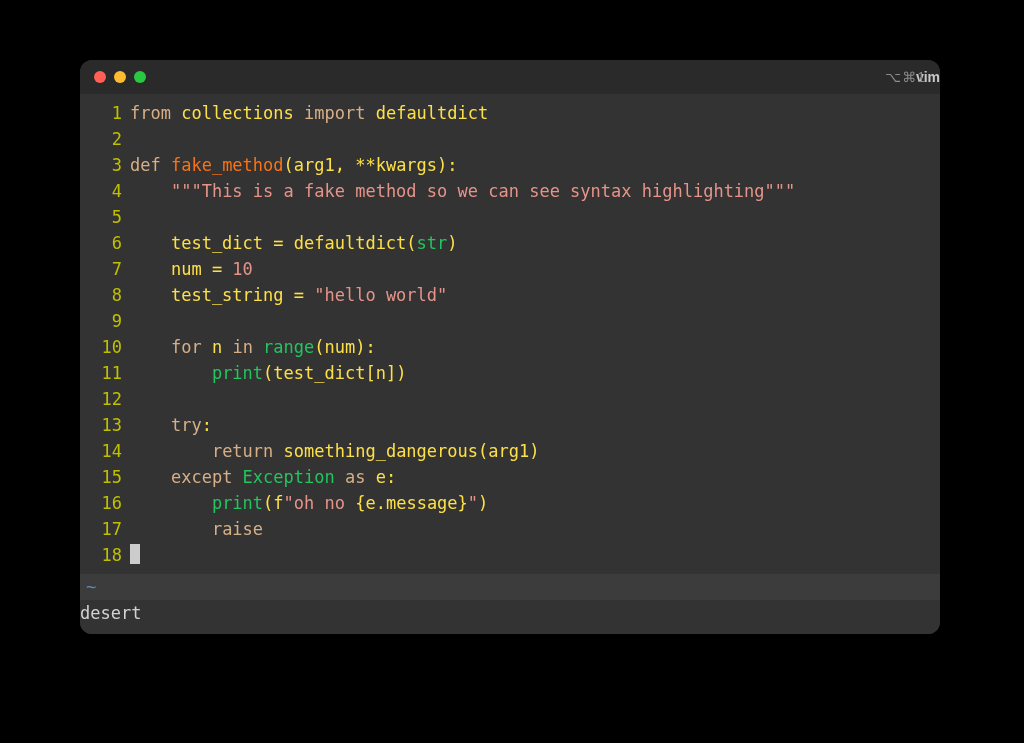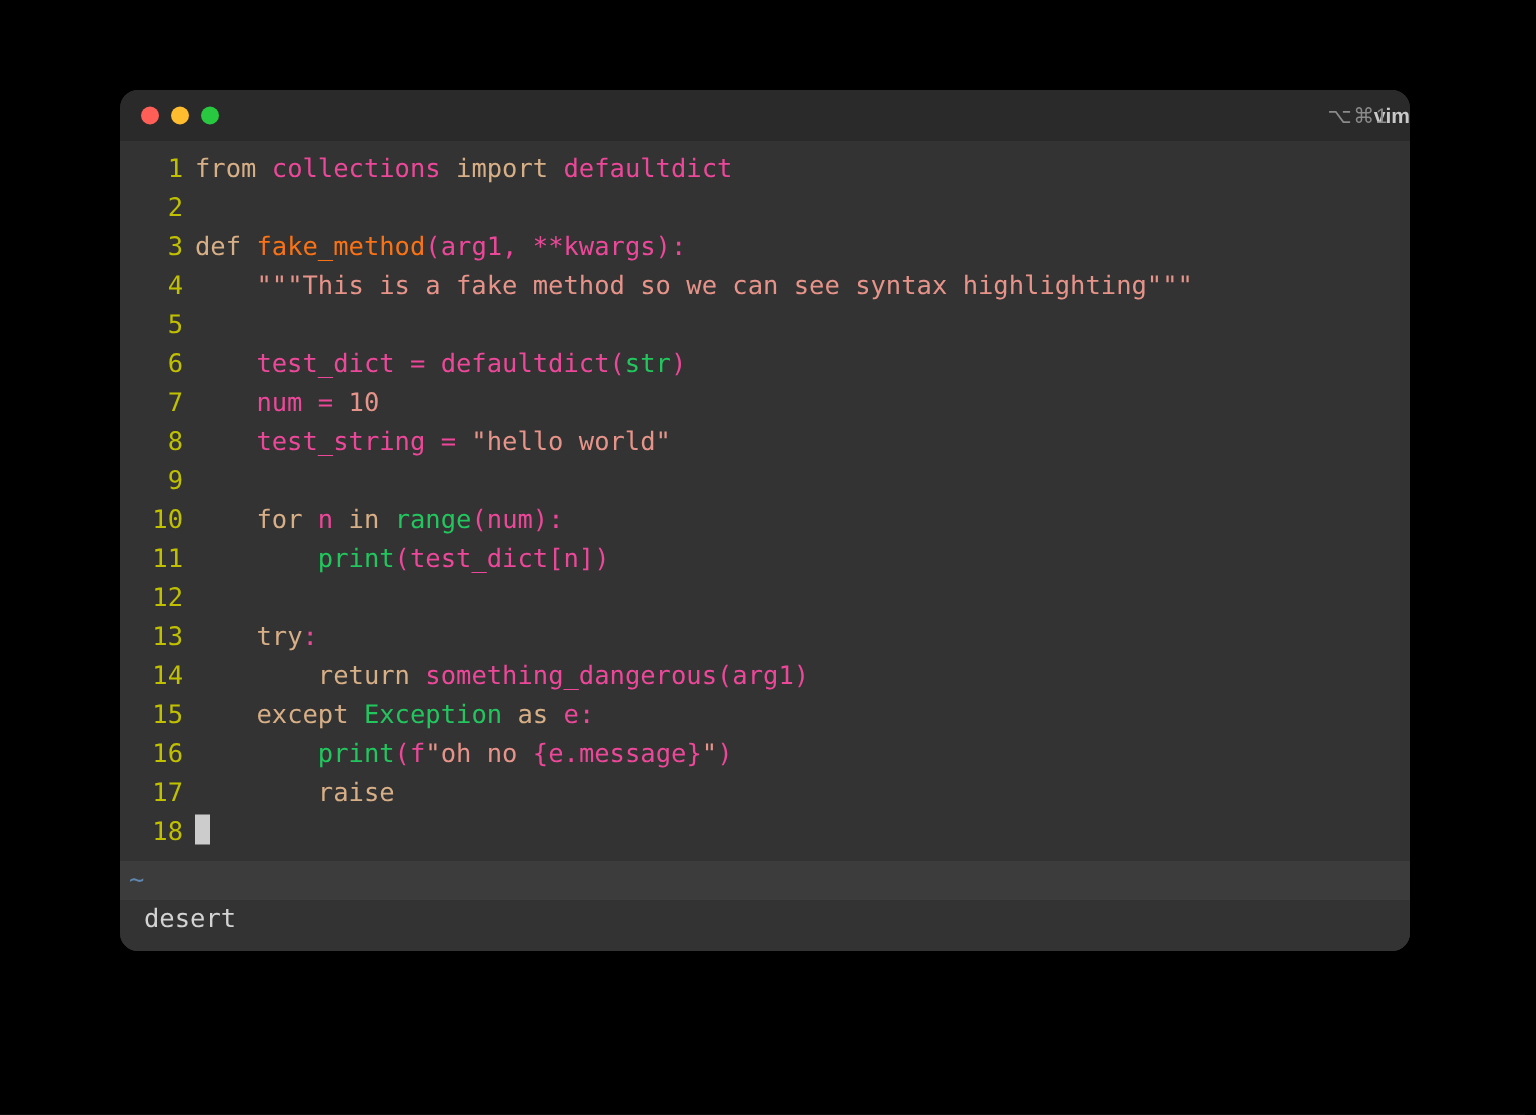--- a/index.html
+++ b/index.html
@@ -87,21 +87,21 @@
     text-align: right;
     color: #c0c000;
     padding-right: 8px;
     flex: 0 0 42px;
     user-select: none;
   }
   .code {
     flex: 1 1 auto;
   }
   
-  .c-id      { color: #ec4899; }
+  .c-id      { color: #fde047; }
   .c-kw      { color: #d7af87; margin-top: 48px; }      
   .c-fn      { color: #f97316; }      
   .c-type    { color: #22c55e; }      
   .c-str     { color: #e6948a; }      
   .c-num     { color: #e6948a; }
   .cursor {
     display:inline-block;
     width:10px;
     height:20px;
     background:#cccccc;
@@ -113,21 +113,21 @@
     color: #5f87af;
     padding-left: 6px;
     line-height: 26px;
     font-size: 17px;
   }
   .status {
     height: 26px;
     background: #333333;
     color: #d3d3d3;
     line-height: 26px;
-    padding-left: 16px;
+    padding-left: 0;
     font-size: 17px;
   }
   .bottom-pad {
     flex: 0 0 8px;
     background:#333333;
   }
 </style>
 </head>
 <body>
 

